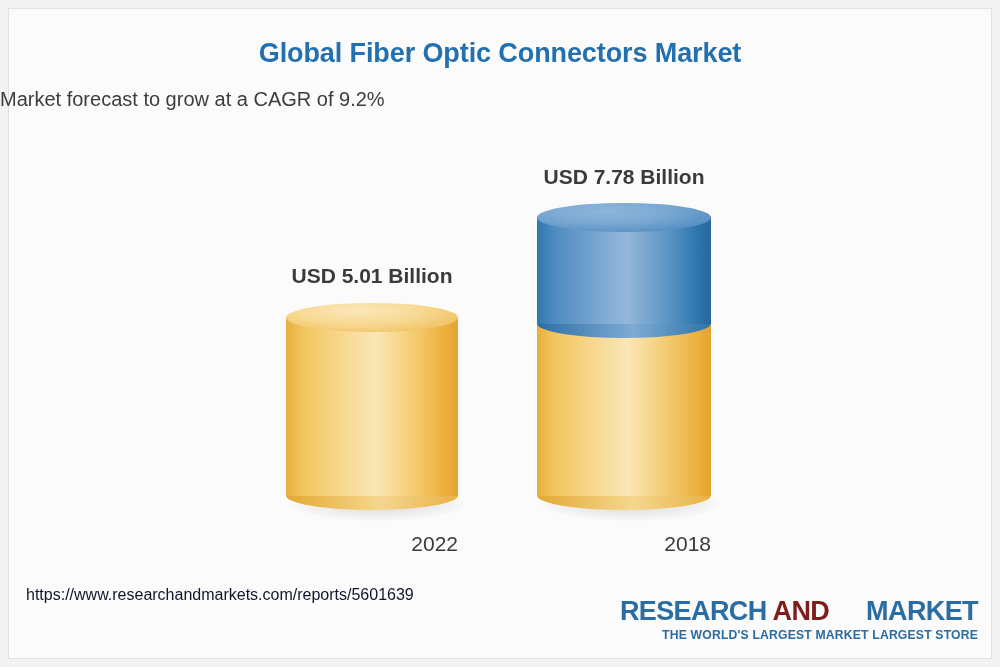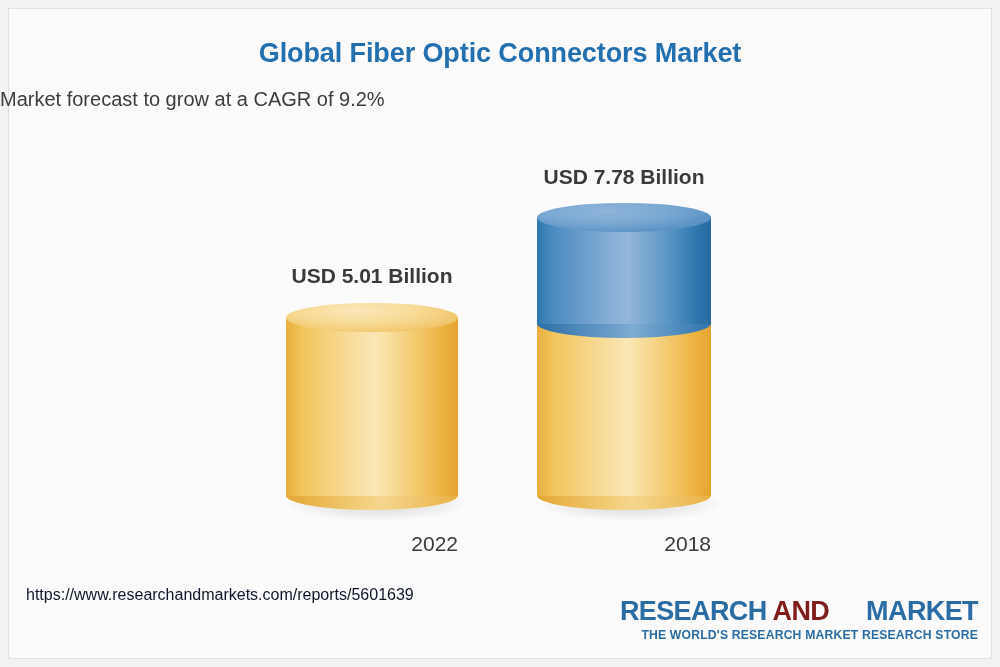--- a/index.html
+++ b/index.html
@@ -247,16 +247,16 @@
 
       <div class="cat-label" style="left:0; top:532px; width:174px;">2018</div>
     </div>
 
   </div>
 
   <div id="footer-url">https://www.researchandmarkets.com/reports/5601639</div>
 
   <div id="logo">
     <div id="logo-wordmark"><span class="lg-blue">RESEARCH </span><span class="lg-gold">AND</span><span class="lg-blue"> MARKET</span></div>
-    <div id="logo-tagline">THE WORLD'S RESEARCH MARKET RESEARCH STORE</div>
+    <div id="logo-tagline">THE WORLD'S LARGEST MARKET LARGEST STORE</div>
   </div>
 
 </div>
 
 </body></html>

